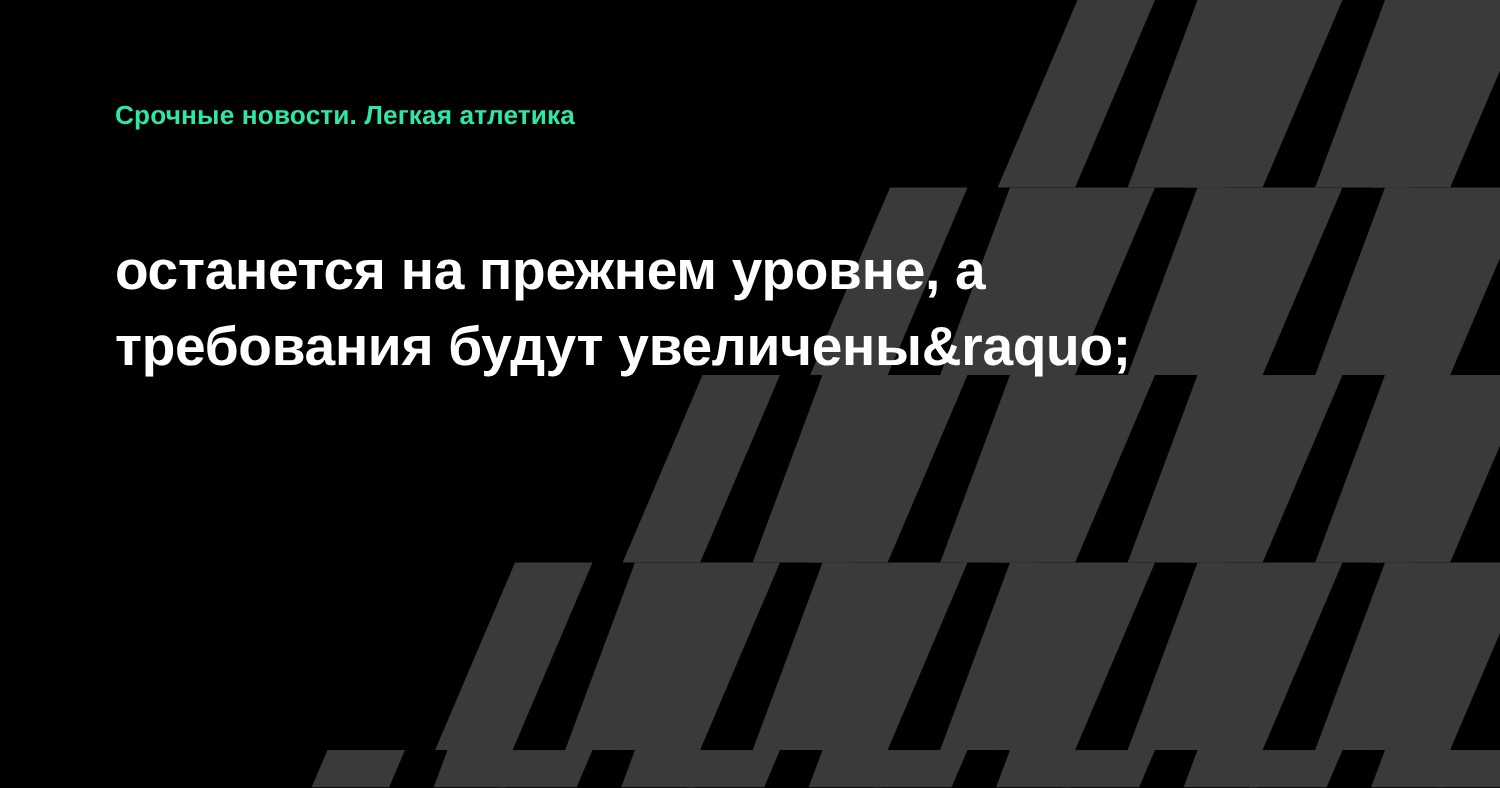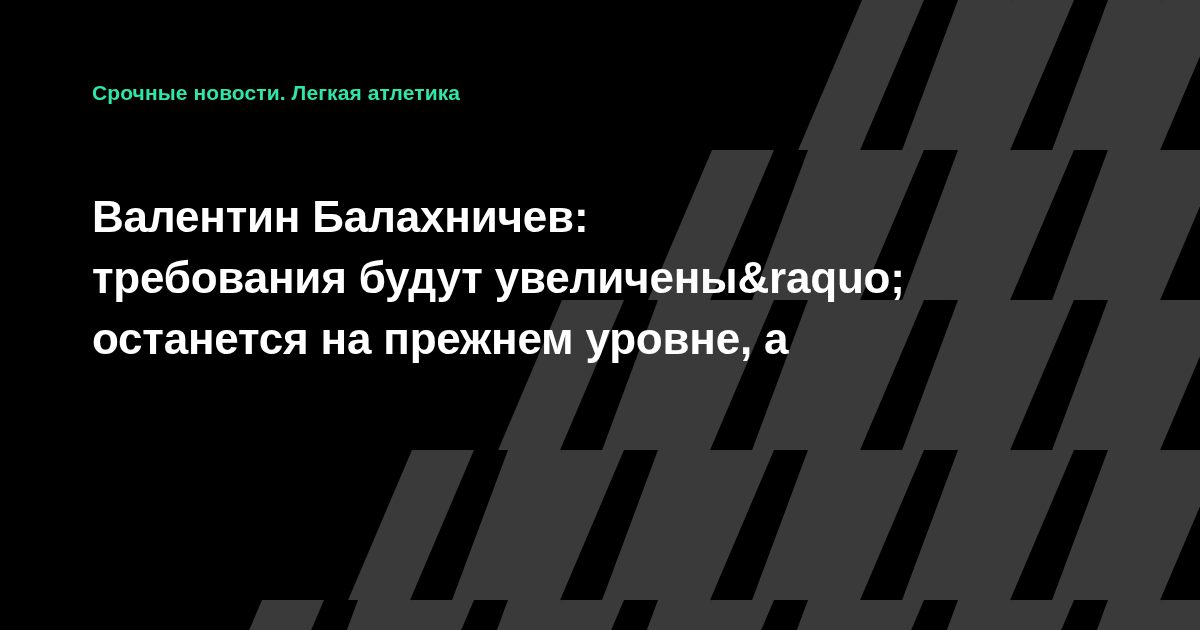--- a/index.html
+++ b/index.html
@@ -171,19 +171,18 @@
           <use href="#motif"></use>
         </g>
     </g>
   </svg>
 
   <div id="content">
 
     <div id="kicker">Срочные новости. Легкая атлетика</div>
 
     <h1 id="headline">
-      <span class="hl-line">Валентин Балахничев:</span>
+      <span class="hl-line">останется на прежнем уровне, а</span>
       <span class="hl-line">требования будут увеличены&amp;raquo;</span>
-      <span class="hl-line">останется на прежнем уровне, а</span>
     </h1>
 
   </div>
 </div>
 
 </body></html>

